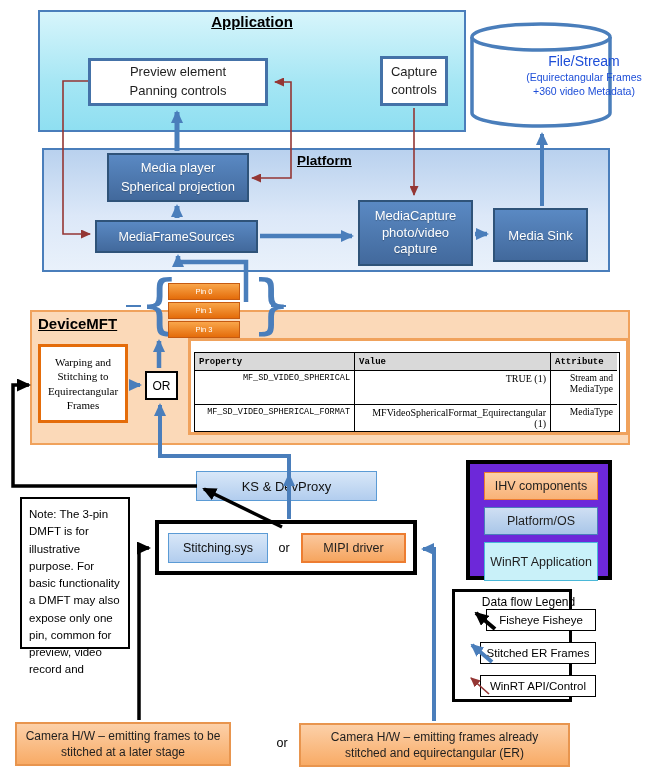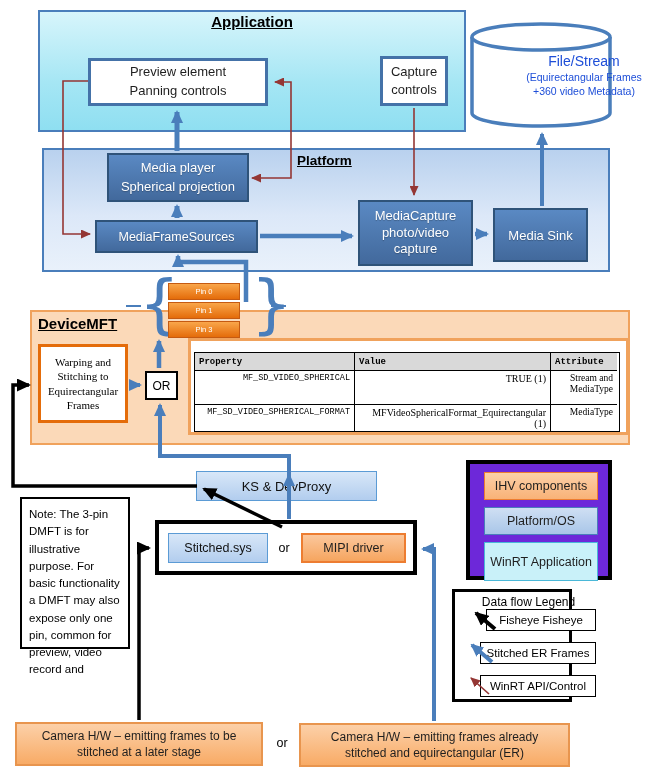--- a/index.html
+++ b/index.html
@@ -142,21 +142,21 @@
     <div class="cell r2 val">MFVideoSphericalFormat_Equirectangular (1)</div>
     <div class="cell r2 attr">MediaType</div>
   </div>
 
   <div class="abs bluefill center" style="left:196px;top:471px;width:181px;height:30px;font-size:13px;">
     <span>KS &amp; DevProxy</span>
   </div>
 
   <div class="abs blackframe" style="left:155px;top:520px;width:262px;height:55px;"></div>
   <div class="abs bluefill center" style="left:168px;top:533px;width:100px;height:30px;font-size:12.5px;">
-    <span>Stitched.sys</span>
+    <span>Stitching.sys</span>
   </div>
   <div class="abs center" style="left:270px;top:534px;width:28px;height:28px;font-size:12.5px;color:#000;z-index:3;">or</div>
   <div class="abs orangebox center" style="left:301px;top:533px;width:105px;height:30px;font-size:12.5px;border-color:#ed7d31;background:linear-gradient(180deg,#fbc79c,#f6a55f);">
     <span>MIPI driver</span>
   </div>
 
   <div class="abs notebox" style="left:20px;top:497px;width:110px;height:152px;">Note: The 3-pin DMFT is for illustrative purpose. For basic functionality a DMFT may also expose only one pin, common for preview, video record and</div>
 
   <div class="abs legendframe" style="left:466px;top:460px;width:146px;height:120px;">
     <div class="abs center lg-ihv" style="left:14px;top:8px;width:114px;height:28px;font-size:12.5px;color:#1f1f1f;">
@@ -176,21 +176,21 @@
       <span>Fisheye Fisheye</span>
     </div>
     <div class="abs dfl-item center" style="left:25px;top:50px;width:116px;height:22px;">
       <span>Stitched ER Frames</span>
     </div>
     <div class="abs dfl-item center" style="left:25px;top:83px;width:116px;height:22px;">
       <span>WinRT API/Control</span>
     </div>
   </div>
 
-  <div class="abs orangebox center" style="left:15px;top:722px;width:248px;height:44px;font-size:12px;line-height:1.35;padding:0 8px;">
+  <div class="abs orangebox center" style="left:15px;top:722px;width:216px;height:44px;font-size:12px;line-height:1.35;padding:0 8px;">
     <span>Camera H/W – emitting frames to be stitched at a later stage</span>
   </div>
   <div class="abs center" style="left:268px;top:728px;width:28px;height:30px;font-size:12.5px;color:#000;">or</div>
   <div class="abs orangebox center" style="left:299px;top:723px;width:271px;height:44px;font-size:12px;line-height:1.35;padding:2px 8px;">
     <span>Camera H/W – emitting frames already stitched and equirectangular (ER)</span>
   </div>
 
   <svg class="overlay" width="650" height="781" viewBox="0 0 650 781">
     <defs>
       <marker id="mB" markerUnits="userSpaceOnUse" markerWidth="13" markerHeight="12" refX="11" refY="6" orient="auto">

